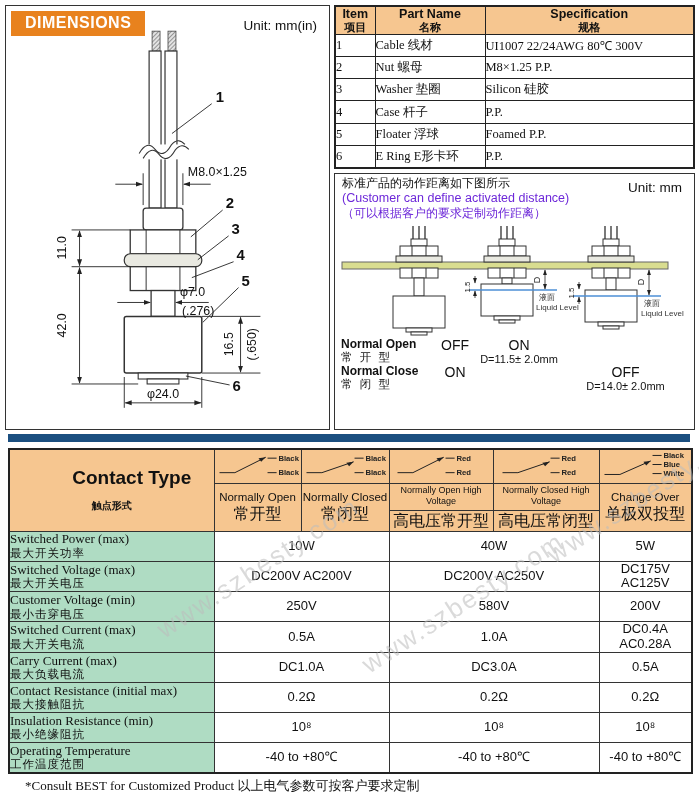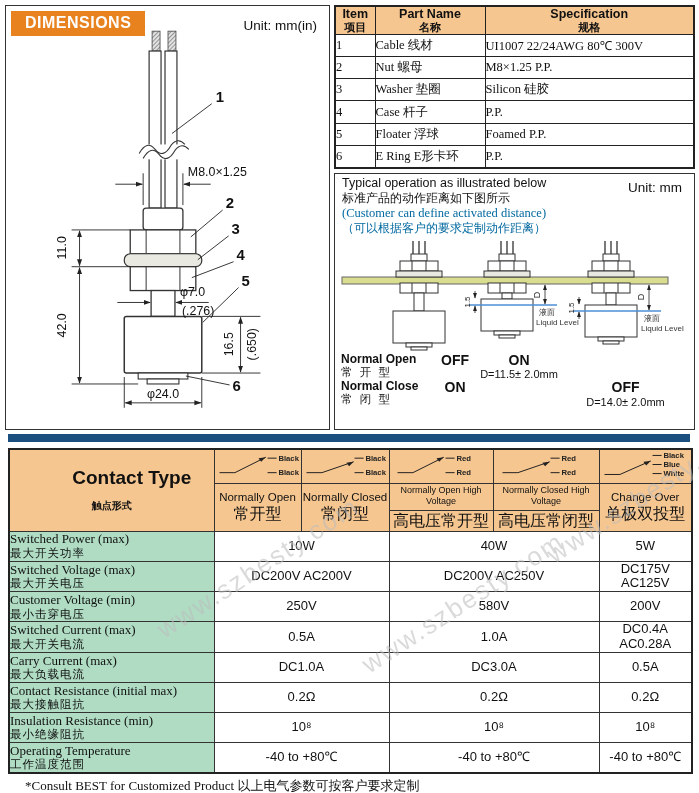--- a/index.html
+++ b/index.html
@@ -23,27 +23,27 @@
   table.parts th,table.parts td{border:1px solid #222;padding:0;}
   table.parts th{background:#F6C690;font-size:12.5px;font-weight:bold;line-height:1.15;}
   table.parts th .zh{font-size:11px;font-weight:bold;}
   table.parts td{font-family:"Liberation Serif",serif;font-size:12.5px;}
   td.c-name{text-align:left;padding-left:8px;}
   
   .act-panel{flex:1;margin-top:4px;}
   .act-lines{margin:2px 0 0 7px;line-height:1.22;}
   .act-en{font-size:12.5px;}
   .act-zh{font-size:12px;}
-  .red{color:#0369a1;font-family:Liberation Serif, serif;}
+  .red{color:#6d28d9;}
   .act-svg{display:block;margin:1px auto 0;}
   .act-states{display:grid;grid-template-columns:92px 44px 84px 1fr;margin:0 4px 0 6px;}
   .state-label-en{font-size:12px;font-weight:bold;line-height:1.1;}
   .state-label-zh{font-size:11.5px;line-height:1.2;letter-spacing:2px;}
   .state-cell{text-align:center;}
-  .state-main{font-size:14px;font-weight:bold;line-height:1.1;}
+  .state-main{font-size:14px;font-weight:normal;line-height:1.1;}
   .state-sub{font-size:11px;line-height:1.1;}
   
   .blue-bar{height:8px;background:#1B4F80;margin:4px 9px 0 8px;}
   .red-bar{height:6px;background:#CE2418;margin:1px 0 2px 25px;}
   
   .contact-wrap{position:relative;margin:6px 8px 0 8px;}
   table.contact{width:683px;border-collapse:collapse;border:2px solid #222;table-layout:fixed;background:#fff;}
   table.contact th,table.contact td{border:1px solid #333;padding:0;}
   .ct-title{background:#F6C690;text-align:center;}
   .ct-title .en{font-size:19px;font-weight:bold;padding-left:40px;}
@@ -200,21 +200,20 @@
               <td class="c-item">6</td>
               <td class="c-name">E Ring   E形卡环</td>
               <td class="c-spec">P.P.</td>
             </tr>
           </tbody>
       </table>
 
       <div class="panel act-panel">
         <span class="unit-label" style="top:6px;">Unit: mm</span>
         <div class="act-lines">
-          <div class="act-en">Typical operation as illustrated below</div>
           <div class="act-zh">标准产品的动作距离如下图所示</div>
           <div class="act-en red">(Customer can define activated distance)</div>
           <div class="act-zh red">（可以根据客户的要求定制动作距离）</div>
         </div>
 
         <svg class="act-svg" width="352" height="116" viewBox="0 0 352 116">
           <defs>
             <marker id="arr2" viewBox="0 0 10 10" refX="9" refY="5" markerWidth="7" markerHeight="7" orient="auto-start-reverse">
               <path d="M0,1.5 L10,5 L0,8.5 z" fill="#222"></path>
             </marker>

